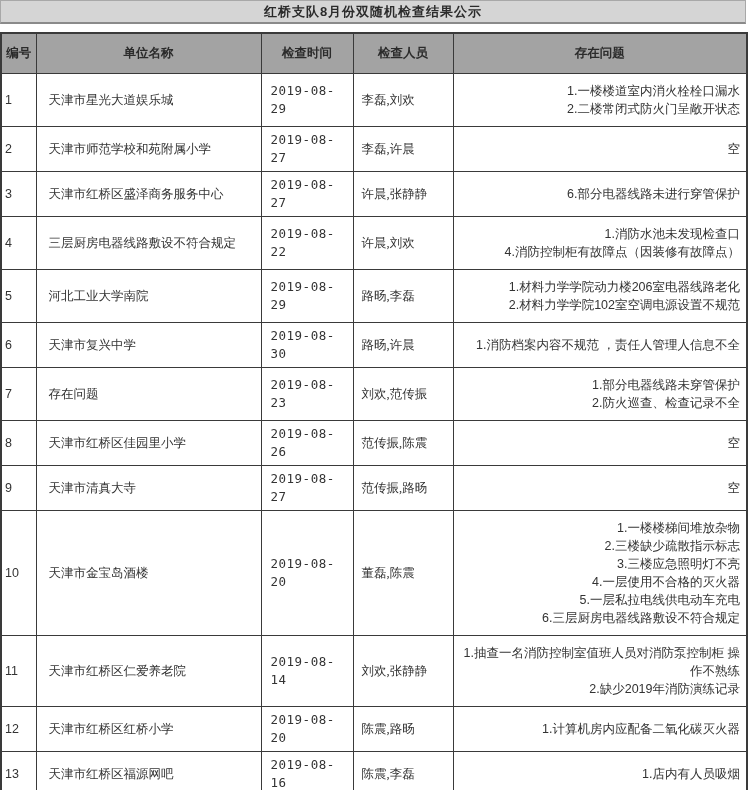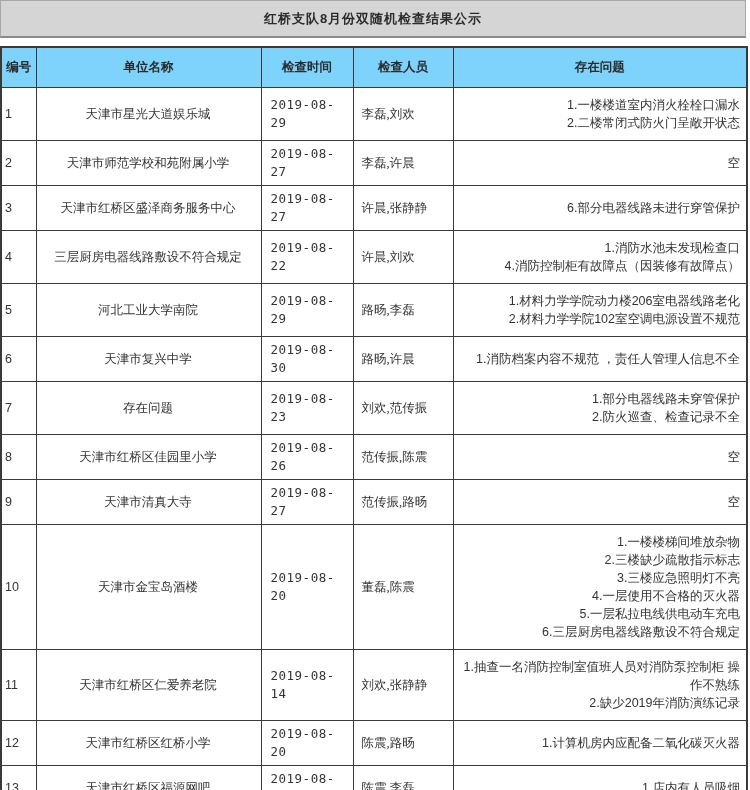--- a/index.html
+++ b/index.html
@@ -11,21 +11,21 @@
   .sheet {
     width: 750px;
     box-sizing: border-box;
   }
   .title-band {
     width: 746px;
     box-sizing: border-box;
     background: #d5d5d5;
     border: 1px solid #a8a8a8;
     border-bottom: 2px solid #8a8a8a;
-    height: 38px;
+    height: 24px;
     display: flex;
     align-items: center;
     justify-content: center;
   }
   .title-band .title-text {
     font-size: 13px;
     font-weight: bold;
     color: #2b2b2b;
     letter-spacing: 1px;
   }
@@ -38,33 +38,33 @@
   }
   table.result-table th,
   table.result-table td {
     border: 1px solid #3a3a3a;
     box-sizing: border-box;
     vertical-align: middle;
     font-size: 12.5px;
     color: #333333;
   }
   table.result-table th {
-    background: #7dd3fc;
+    background: #a3a3a3;
     height: 40px;
     font-weight: bold;
     text-align: center;
     color: #2b2b2b;
   }
   col.w-no { width: 35px; }
   col.w-unit { width: 225px; }
   col.w-date { width: 92px; }
   col.w-insp { width: 100px; }
   col.w-prob { width: 294px; }
   td.c-no { padding: 4px 3px; text-align: left; }
-  td.c-unit { padding: 4px 6px 4px 5px; text-align: center; }
+  td.c-unit { padding: 4px 6px 4px 12px; text-align: left; }
   td.c-date {
     padding: 4px 6px 4px 9px;
     font-family: "DejaVu Sans Mono", "Liberation Mono", monospace;
     font-size: 12px;
     color: #545454;
     letter-spacing: 0.5px;
   }
   td.c-insp { padding: 4px 4px 4px 8px; font-family: Liberation Serif, serif; }
   td.c-prob { padding: 4px 6px; }
   td.c-prob .problem-line { line-height: 18px; text-align: right; }

